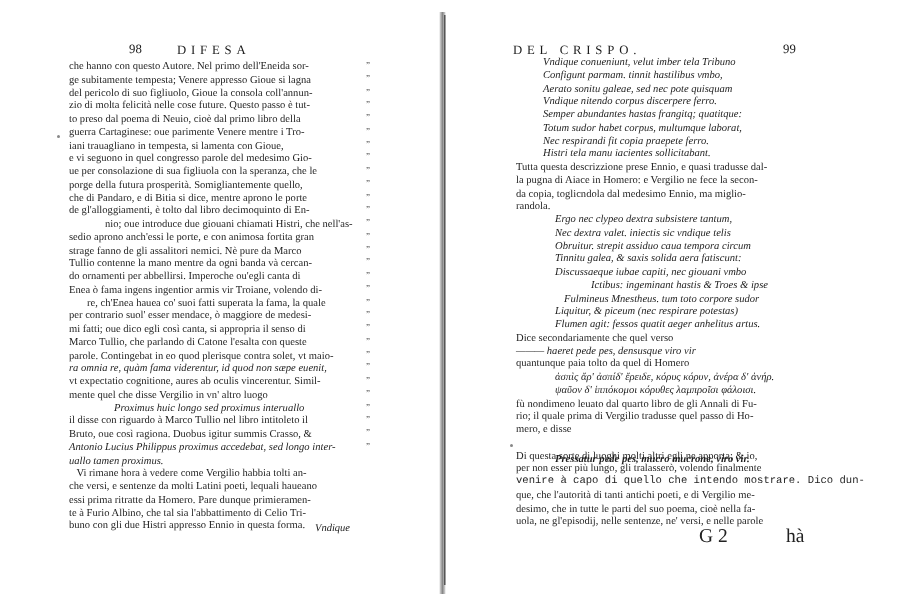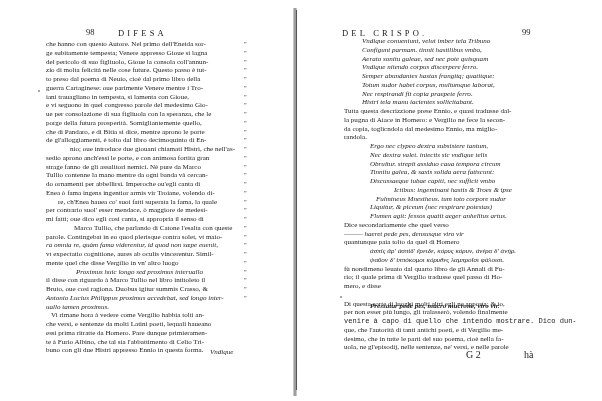--- a/index.html
+++ b/index.html
@@ -11,21 +11,21 @@
   .gutter-edge{position:absolute;left:296px;top:10px;width:1px;height:380px;background:#555;}
   .page{position:absolute;top:0;}
   .page.left{left:46px;width:200px;}
   .page.right{left:348px;width:206px;}
   .runhead{position:absolute;top:28px;font-size:8.5px;letter-spacing:3.2px;color:#1a1a1a;}
   .folio{position:absolute;top:27px;font-size:8.5px;color:#1a1a1a;}
   .line{position:absolute;font-size:7.05px;line-height:9px;white-space:nowrap;color:#1d1d1d;}
   .it{font-style:italic;}
   .q{position:absolute;font-size:6px;color:#333;}
   .catch{position:absolute;font-size:7px;font-style:italic;}
-  .sig{position:absolute;font-size:10px;}
+  .sig{position:absolute;font-size:13px;}
   .speck{position:absolute;width:2px;height:2px;border-radius:50%;background:#888;}
 </style>
 </head>
 <body>
 
 <div class="spread">
   <div class="gutter"></div>
   <div class="gutter-edge"></div>
 
   <div class="page left" id="leftPage">
@@ -67,21 +67,21 @@
       <span class="line" style="top: 180px; left: 0px;">do ornamenti per abbellirsi. Imperoche ou'egli canta di</span>
       <span class="q" style="top: 181px; left: 198px;">”</span>
       <span class="line" style="top: 188.75px; left: 0px; text-align: right;">Enea ò fama ingens ingentior armis vir Troiane, volendo di-</span>
       <span class="q" style="top: 189.75px; left: 198px;">”</span>
       <span class="line" style="top: 197.5px; left: 12px;">re, ch'Enea haueа co' suoi fatti superata la fama, la quale</span>
       <span class="q" style="top: 198.5px; left: 198px;">”</span>
       <span class="line" style="top: 206.25px; left: 0px;">per contrario suol' esser mendace, ò maggiore de medesi-</span>
       <span class="q" style="top: 207.25px; left: 198px;">”</span>
       <span class="line" style="top: 215px; left: 0px;">mi fatti; oue dico egli così canta, si appropria il senso di</span>
       <span class="q" style="top: 216px; left: 198px;">”</span>
-      <span class="line" style="top: 223.75px; left: 0px; margin-left: 28px;">Marco Tullio, che parlando di Catone l'esalta con queste</span>
+      <span class="line" style="top: 223.75px; left: 0px;">Marco Tullio, che parlando di Catone l'esalta con queste</span>
       <span class="q" style="top: 224.75px; left: 198px;">”</span>
       <span class="line" style="top: 232.5px; left: 0px;">parole. Contingebat in eo quod plerisque contra solet, vt maio-</span>
       <span class="q" style="top: 233.5px; left: 198px;">”</span>
       <span class="line it" style="top: 241.25px; left: 0px;">ra omnia re, quàm fama viderentur, id quod non sæpe euenit,</span>
       <span class="q" style="top: 242.25px; left: 198px;">”</span>
       <span class="line" style="top: 250px; left: 0px;">vt expectatio cognitione, aures ab oculis vincerentur. Simil-</span>
       <span class="q" style="top: 251px; left: 198px;">”</span>
       <span class="line" style="top: 258.75px; left: 0px;">mente quel che disse Vergilio in vn' altro luogo</span>
       <span class="q" style="top: 259.75px; left: 198px;">”</span>
       <span class="line it" style="top: 267.5px; left: 30px;">Proximus huic longo sed proximus interuallo</span>
@@ -114,21 +114,21 @@
       <span class="line it" style="top: 89.5px; left: 14px;">Nec respirandi fit copia praepete ferro.</span>
       <span class="line it" style="top: 98.25px; left: 14px;">Histri tela manu iacientes sollicitabant.</span>
       <span class="line" style="top: 107px; left: -4px;">Tutta questa descrizzione prese Ennio, e quasi tradusse dal-</span>
       <span class="line" style="top: 115.75px; left: -4px;">la pugna di Aiace in Homero: e Vergilio ne fece la secon-</span>
       <span class="line" style="top: 124.5px; left: -4px;">da copia, toglicndola dal medesimo Ennio, ma miglio-</span>
       <span class="line" style="top: 133.25px; left: -4px;">randola.</span>
       <span class="line it" style="top: 142px; left: 22px;">Ergo nec clypeo dextra subsistere tantum,</span>
       <span class="line it" style="top: 150.75px; left: 22px;">Nec dextra valet. iniectis sic vndique telis</span>
       <span class="line it" style="top: 159.5px; left: 22px;">Obruitur. strepit assiduo caua tempora circum</span>
       <span class="line it" style="top: 168.25px; left: 22px;">Tinnitu galea, &amp; saxis solida aera fatiscunt:</span>
-      <span class="line it" style="top: 177px; left: 22px;">Discussaeque iubae capiti, nec sufficit vmbo</span>
+      <span class="line it" style="top: 177px; left: 22px;">Discussaeque iubae capiti, nec giouani vmbo</span>
       <span class="line it" style="top: 185.75px; left: 22px; margin-left: 24px;">Ictibus: ingeminant hastis &amp; Troes &amp; ipse</span>
       <span class="line it" style="top: 194.5px; left: 28px;">Fulmineus Mnestheus. tum toto corpore sudor</span>
       <span class="line it" style="top: 203.25px; left: 22px;">Liquitur, &amp; piceum (nec respirare potestas)</span>
       <span class="line it" style="top: 212px; left: 22px;">Flumen agit: fessos quatit aeger anhelitus artus.</span>
       <span class="line" style="top: 220.75px; left: -4px;">Dice secondariamente che quel verso</span>
       <span class="line it" style="top: 229.5px; left: -4px;">——— haeret pede pes, densusque viro vir</span>
       <span class="line" style="top: 238.25px; left: -4px;">quantunque paia tolto da quel di Homero</span>
       <span class="line it" style="top: 247px; left: 22px;">ἀσπὶς ἄρ' ἀσπίδ' ἔρειδε, κόρυς κόρυν, ἀνέρα δ' ἀνήρ.</span>
       <span class="line it" style="top: 255.75px; left: 22px;">ψαῦον δ' ἱππόκομοι κόρυθες λαμπροῖσι φάλοισι.</span>
       <span class="line" style="top: 264.5px; left: -4px;">fù nondimeno leuato dal quarto libro de gli Annali di Fu-</span>

